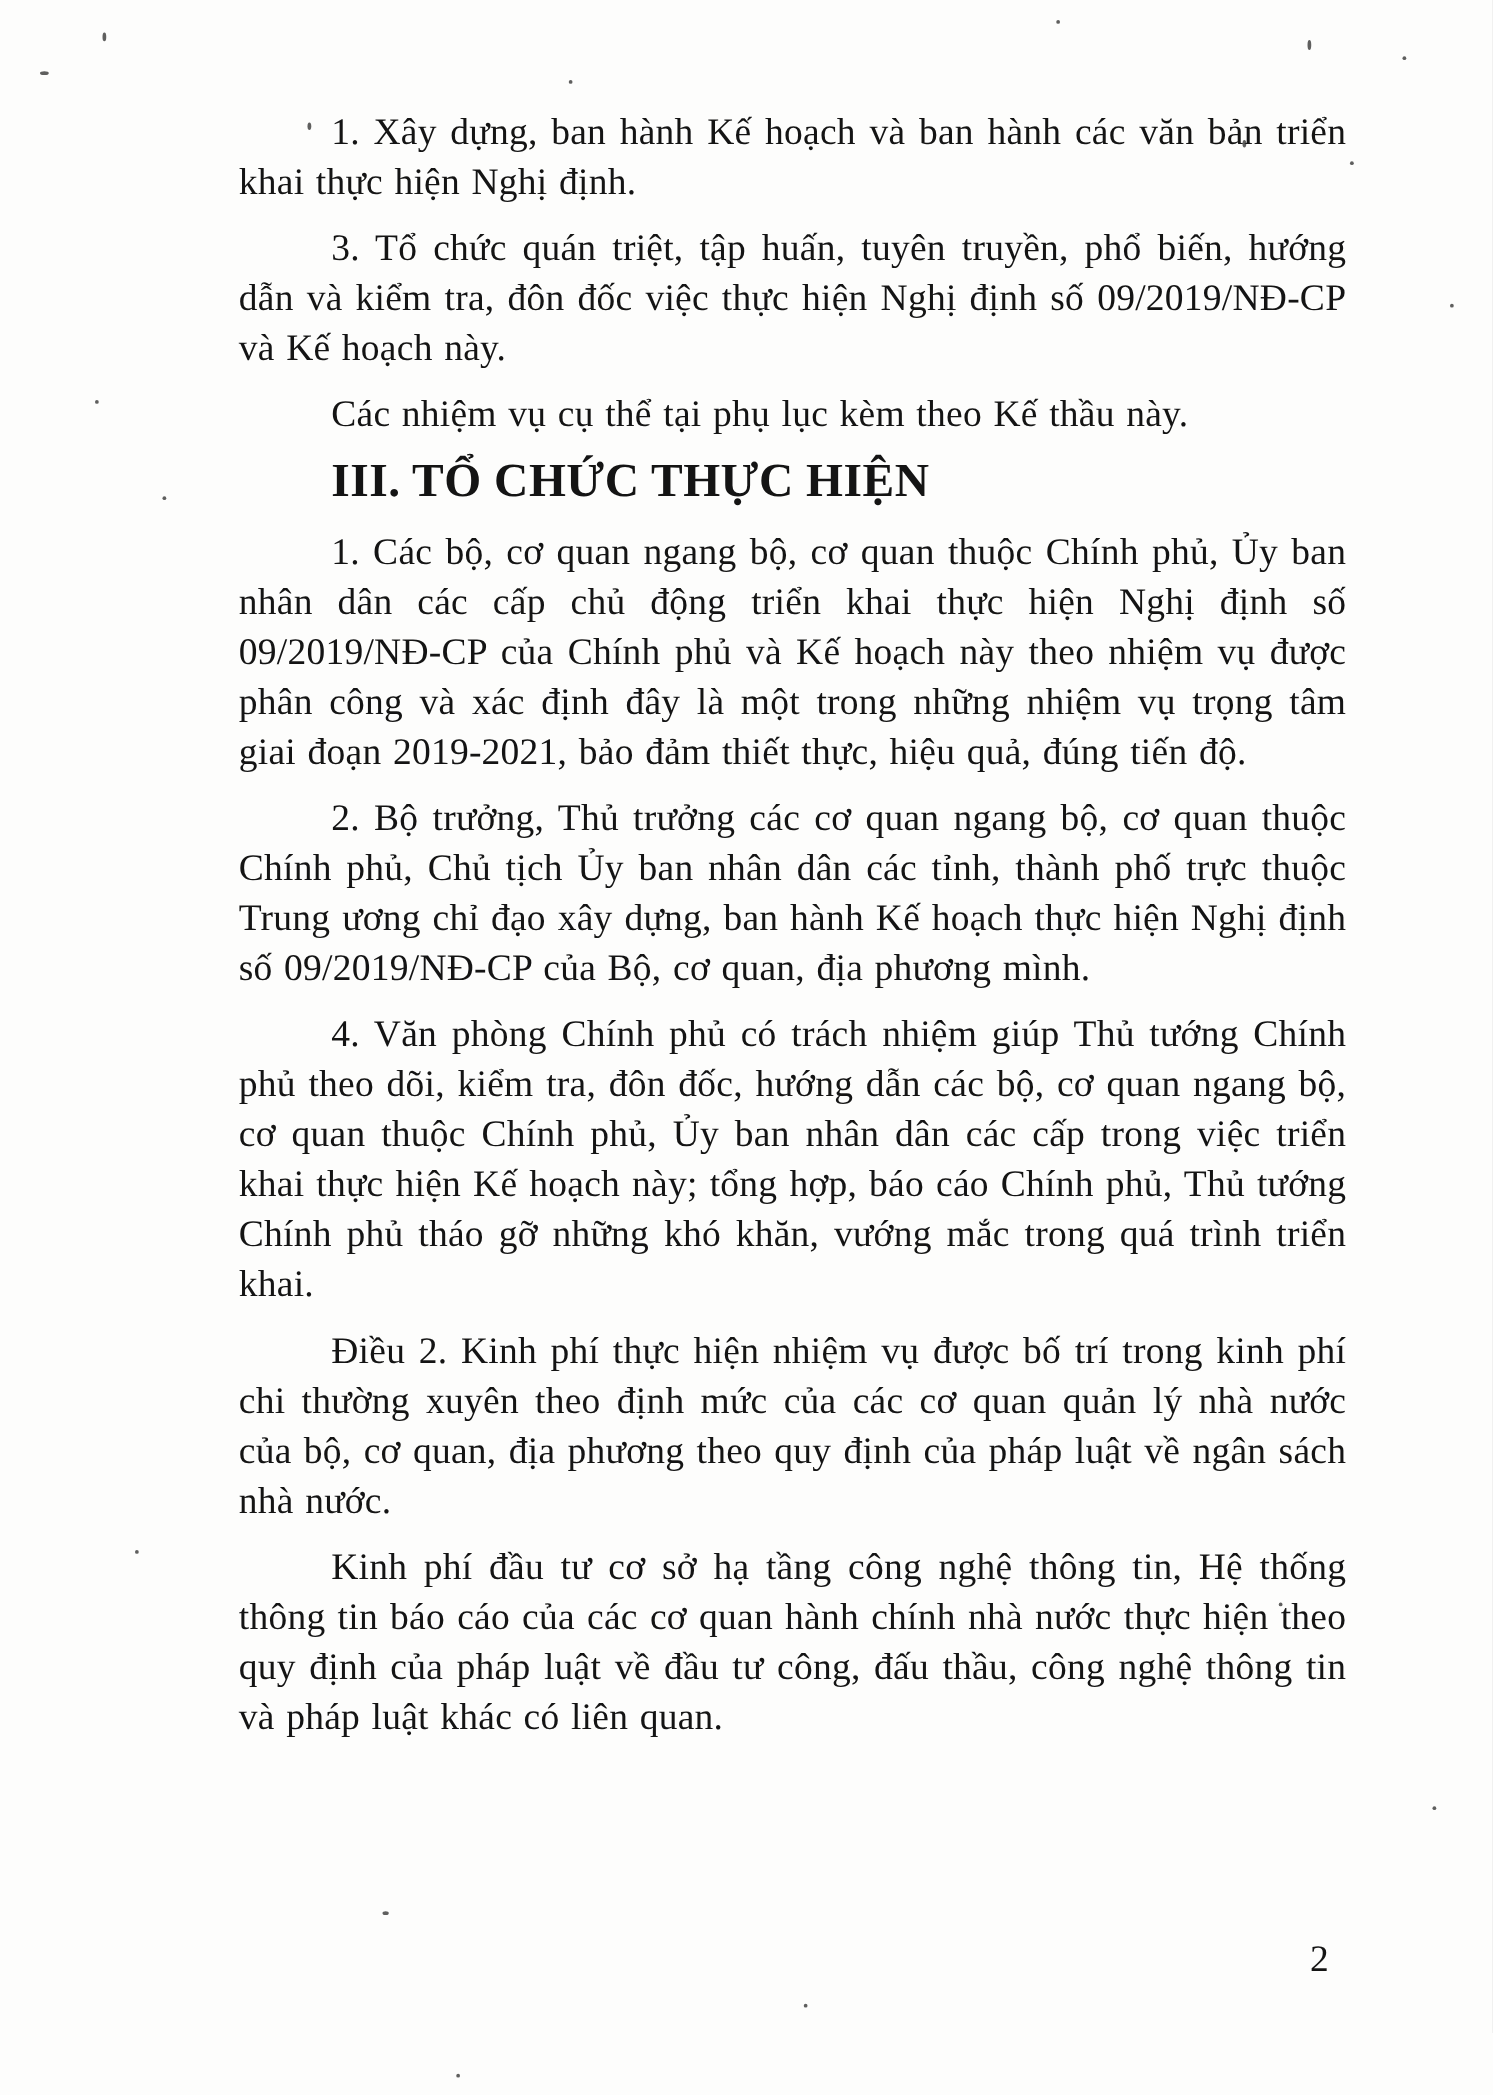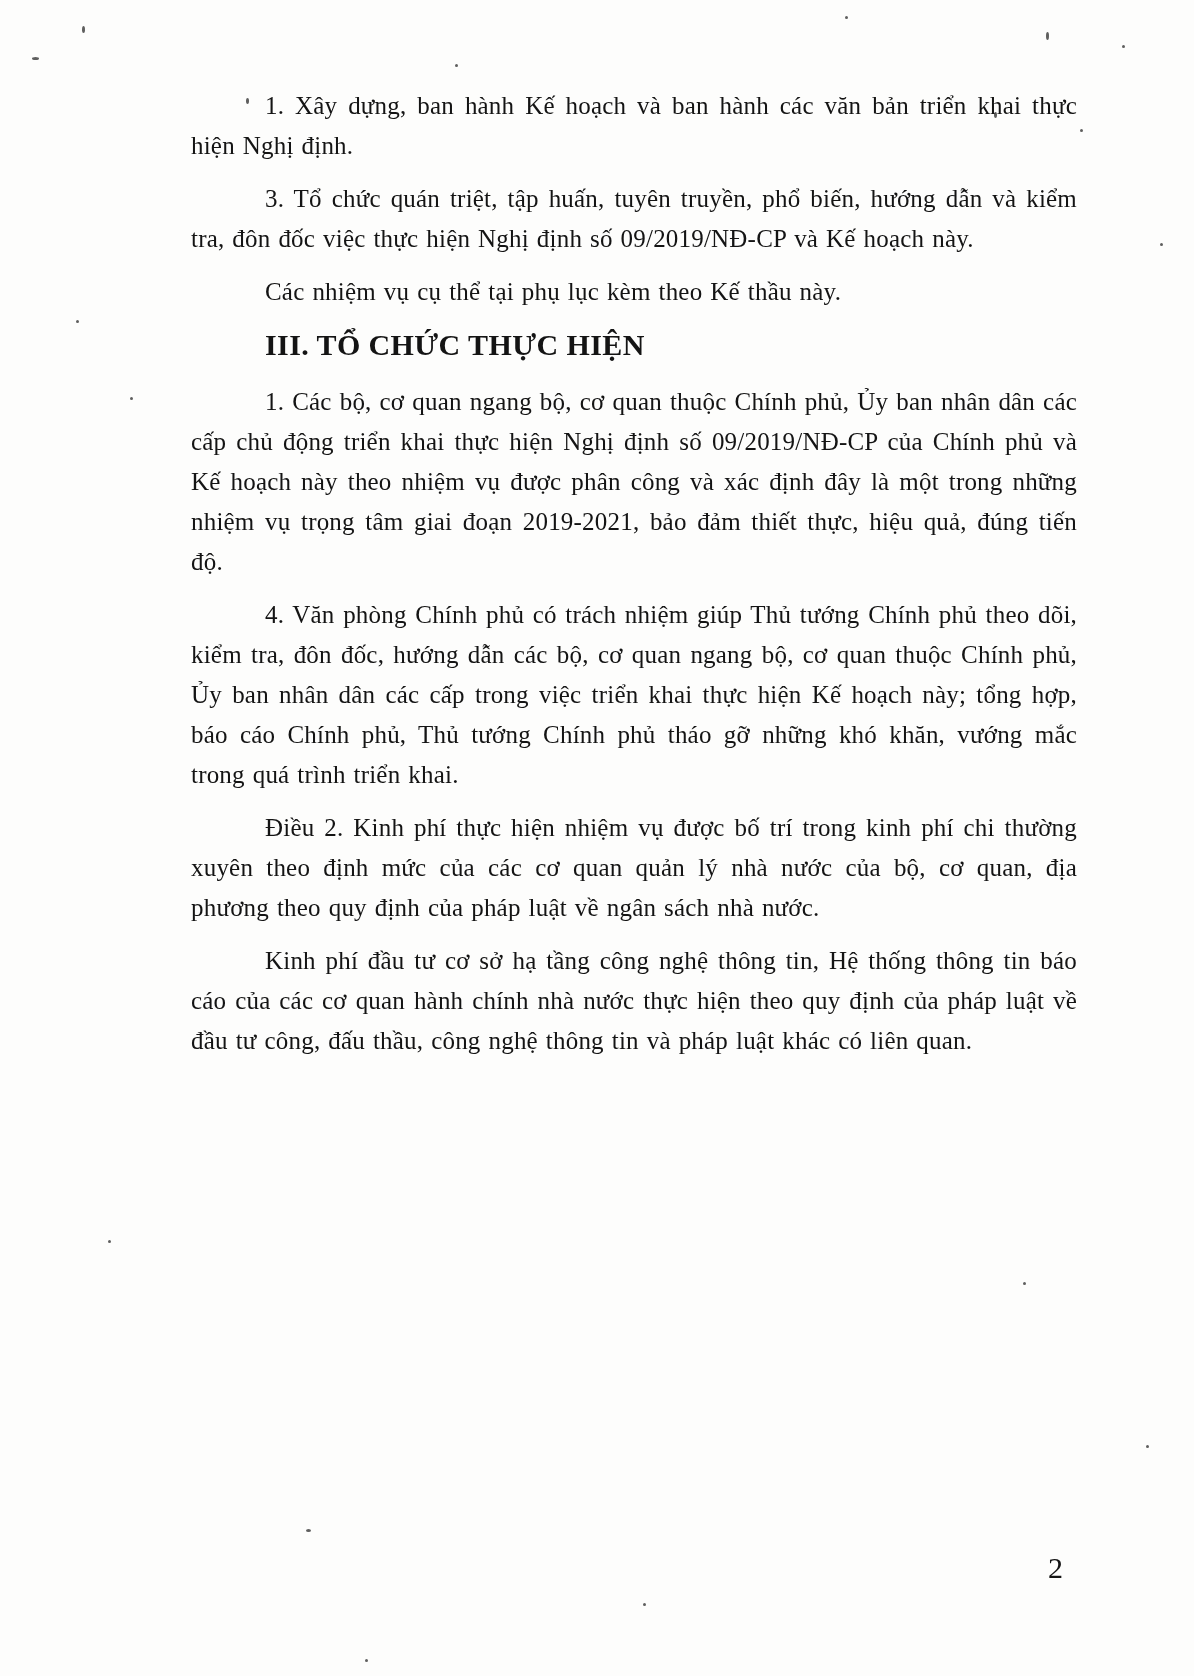--- a/index.html
+++ b/index.html
@@ -15,30 +15,30 @@
     overflow: hidden;
     color: #141414;
   }
   .text-block {
     position: absolute;
     left: 191px;
     top: 86px;
     width: 886px;
   }
   .para {
-    font-size: 25px;
+    font-size: 30px;
     line-height: 40px;
     text-align: justify;
     text-indent: 74px;
     margin-bottom: 13px;
     letter-spacing: 0.2px;
     word-spacing: 1.5px;
   }
   .heading {
-    font-size: 30px;
+    font-size: 38px;
     line-height: 40px;
     font-weight: bold;
     text-indent: 74px;
     margin: 6px 0 17px 0;
     letter-spacing: 0.4px;
   }
   .lead-bold { font-weight: normal; }
   .page-number {
     position: absolute;
     left: 1048px;
@@ -58,20 +58,21 @@
 <body>
 
 <div class="page">
 
   <div class="text-block">
     <p class="para">1. Xây dựng, ban hành Kế hoạch và ban hành các văn bản triển khai thực hiện Nghị định.</p>
     <p class="para">3. Tổ chức quán triệt, tập huấn, tuyên truyền, phổ biến, hướng dẫn và kiểm tra, đôn đốc việc thực hiện Nghị định số 09/2019/NĐ-CP và Kế hoạch này.</p>
     <p class="para">Các nhiệm vụ cụ thể tại phụ lục kèm theo Kế thầu này.</p>
     <h2 class="heading">III. TỔ CHỨC THỰC HIỆN</h2>
     <p class="para">1. Các bộ, cơ quan ngang bộ, cơ quan thuộc Chính phủ, Ủy ban nhân dân các cấp chủ động triển khai thực hiện Nghị định số 09/2019/NĐ-CP của Chính phủ và Kế hoạch này theo nhiệm vụ được phân công và xác định đây là một trong những nhiệm vụ trọng tâm giai đoạn 2019-2021, bảo đảm thiết thực, hiệu quả, đúng tiến độ.</p>
+    <p class="para">2. Bộ trưởng, Thủ trưởng các cơ quan ngang bộ, cơ quan thuộc Chính phủ, Chủ tịch Ủy ban nhân dân các tỉnh, thành phố trực thuộc Trung ương chỉ đạo xây dựng, ban hành Kế hoạch thực hiện Nghị định số 09/2019/NĐ-CP của Bộ, cơ quan, địa phương mình.</p>
     <p class="para">4. Văn phòng Chính phủ có trách nhiệm giúp Thủ tướng Chính phủ theo dõi, kiểm tra, đôn đốc, hướng dẫn các bộ, cơ quan ngang bộ, cơ quan thuộc Chính phủ, Ủy ban nhân dân các cấp trong việc triển khai thực hiện Kế hoạch này; tổng hợp, báo cáo Chính phủ, Thủ tướng Chính phủ tháo gỡ những khó khăn, vướng mắc trong quá trình triển khai.</p>
     <p class="para"><span class="lead-bold">Điều 2.</span><span> Kinh phí thực hiện nhiệm vụ được bố trí trong kinh phí chi thường xuyên theo định mức của các cơ quan quản lý nhà nước của bộ, cơ quan, địa phương theo quy định của pháp luật về ngân sách nhà nước.</span></p>
     <p class="para">Kinh phí đầu tư cơ sở hạ tầng công nghệ thông tin, Hệ thống thông tin báo cáo của các cơ quan hành chính nhà nước thực hiện theo quy định của pháp luật về đầu tư công, đấu thầu, công nghệ thông tin và pháp luật khác có liên quan.</p>
   </div>
 
   <div class="page-number">2</div>
 
   <div class="speck" style="left:82px;  top:26px;  width:3px; height:7px;"></div>
   <div class="speck" style="left:32px;  top:57px;  width:7px; height:3px;"></div>
   <div class="speck" style="left:1046px;top:32px;  width:3px; height:8px;"></div>

